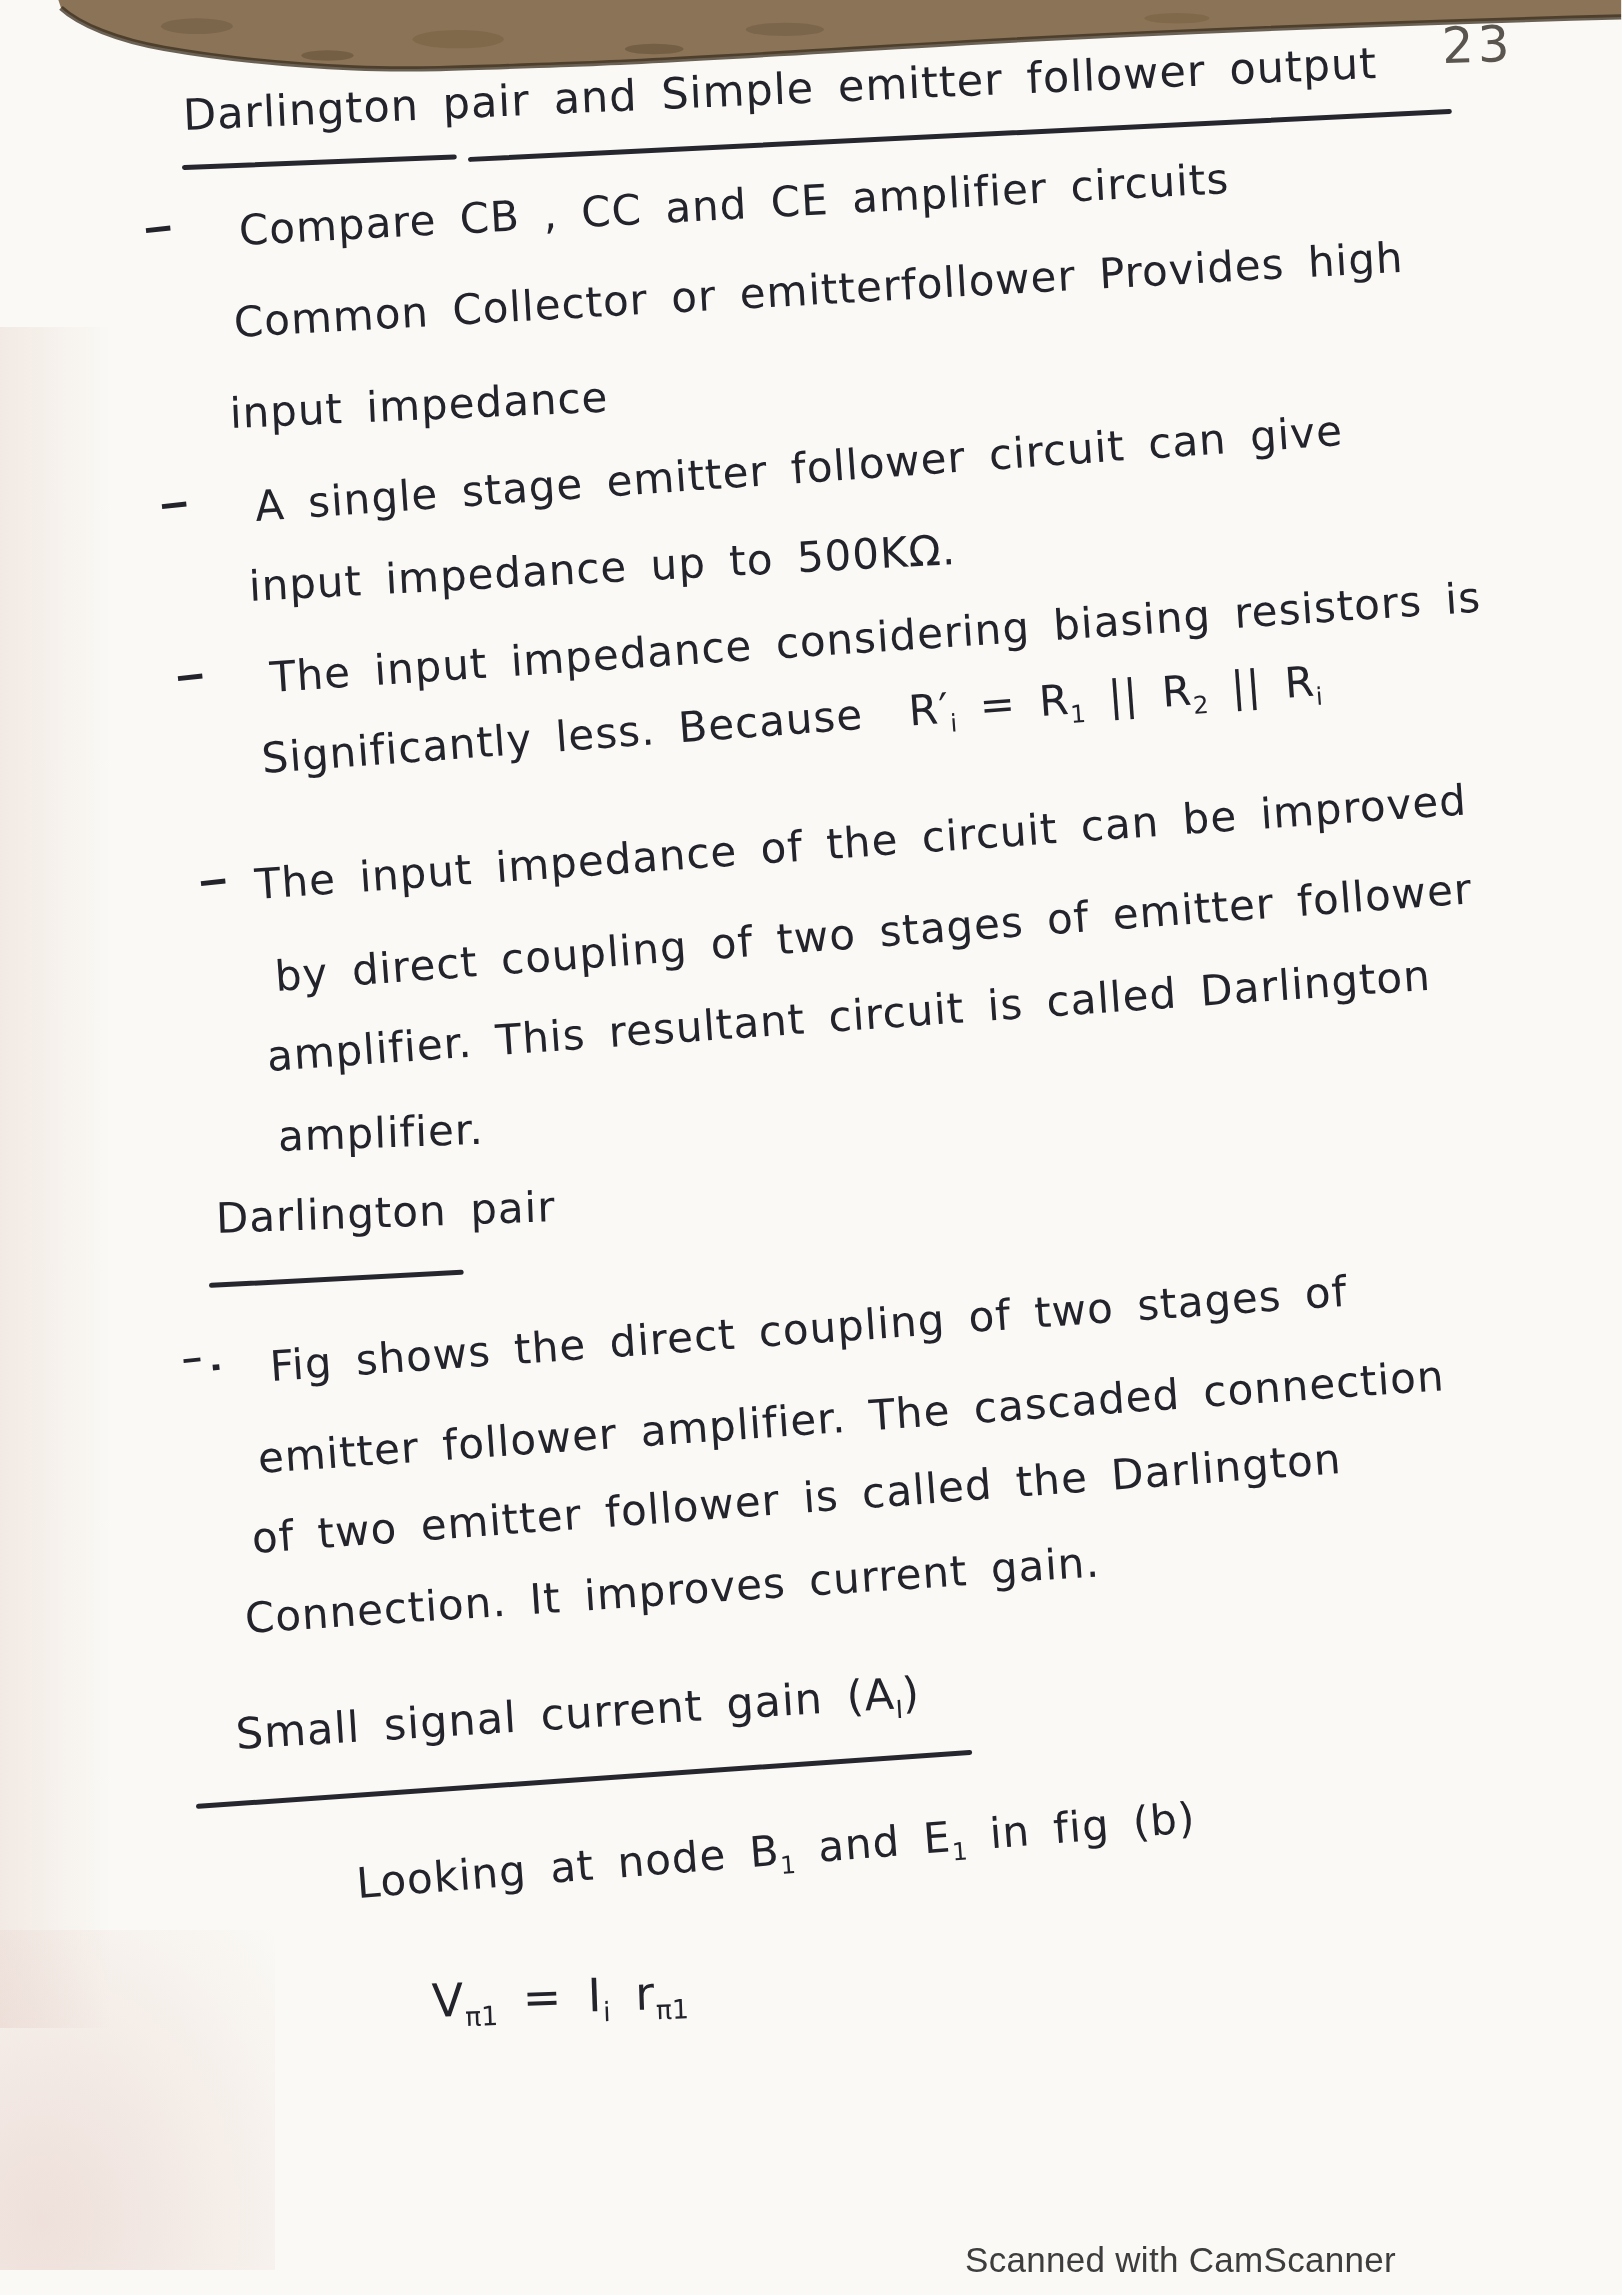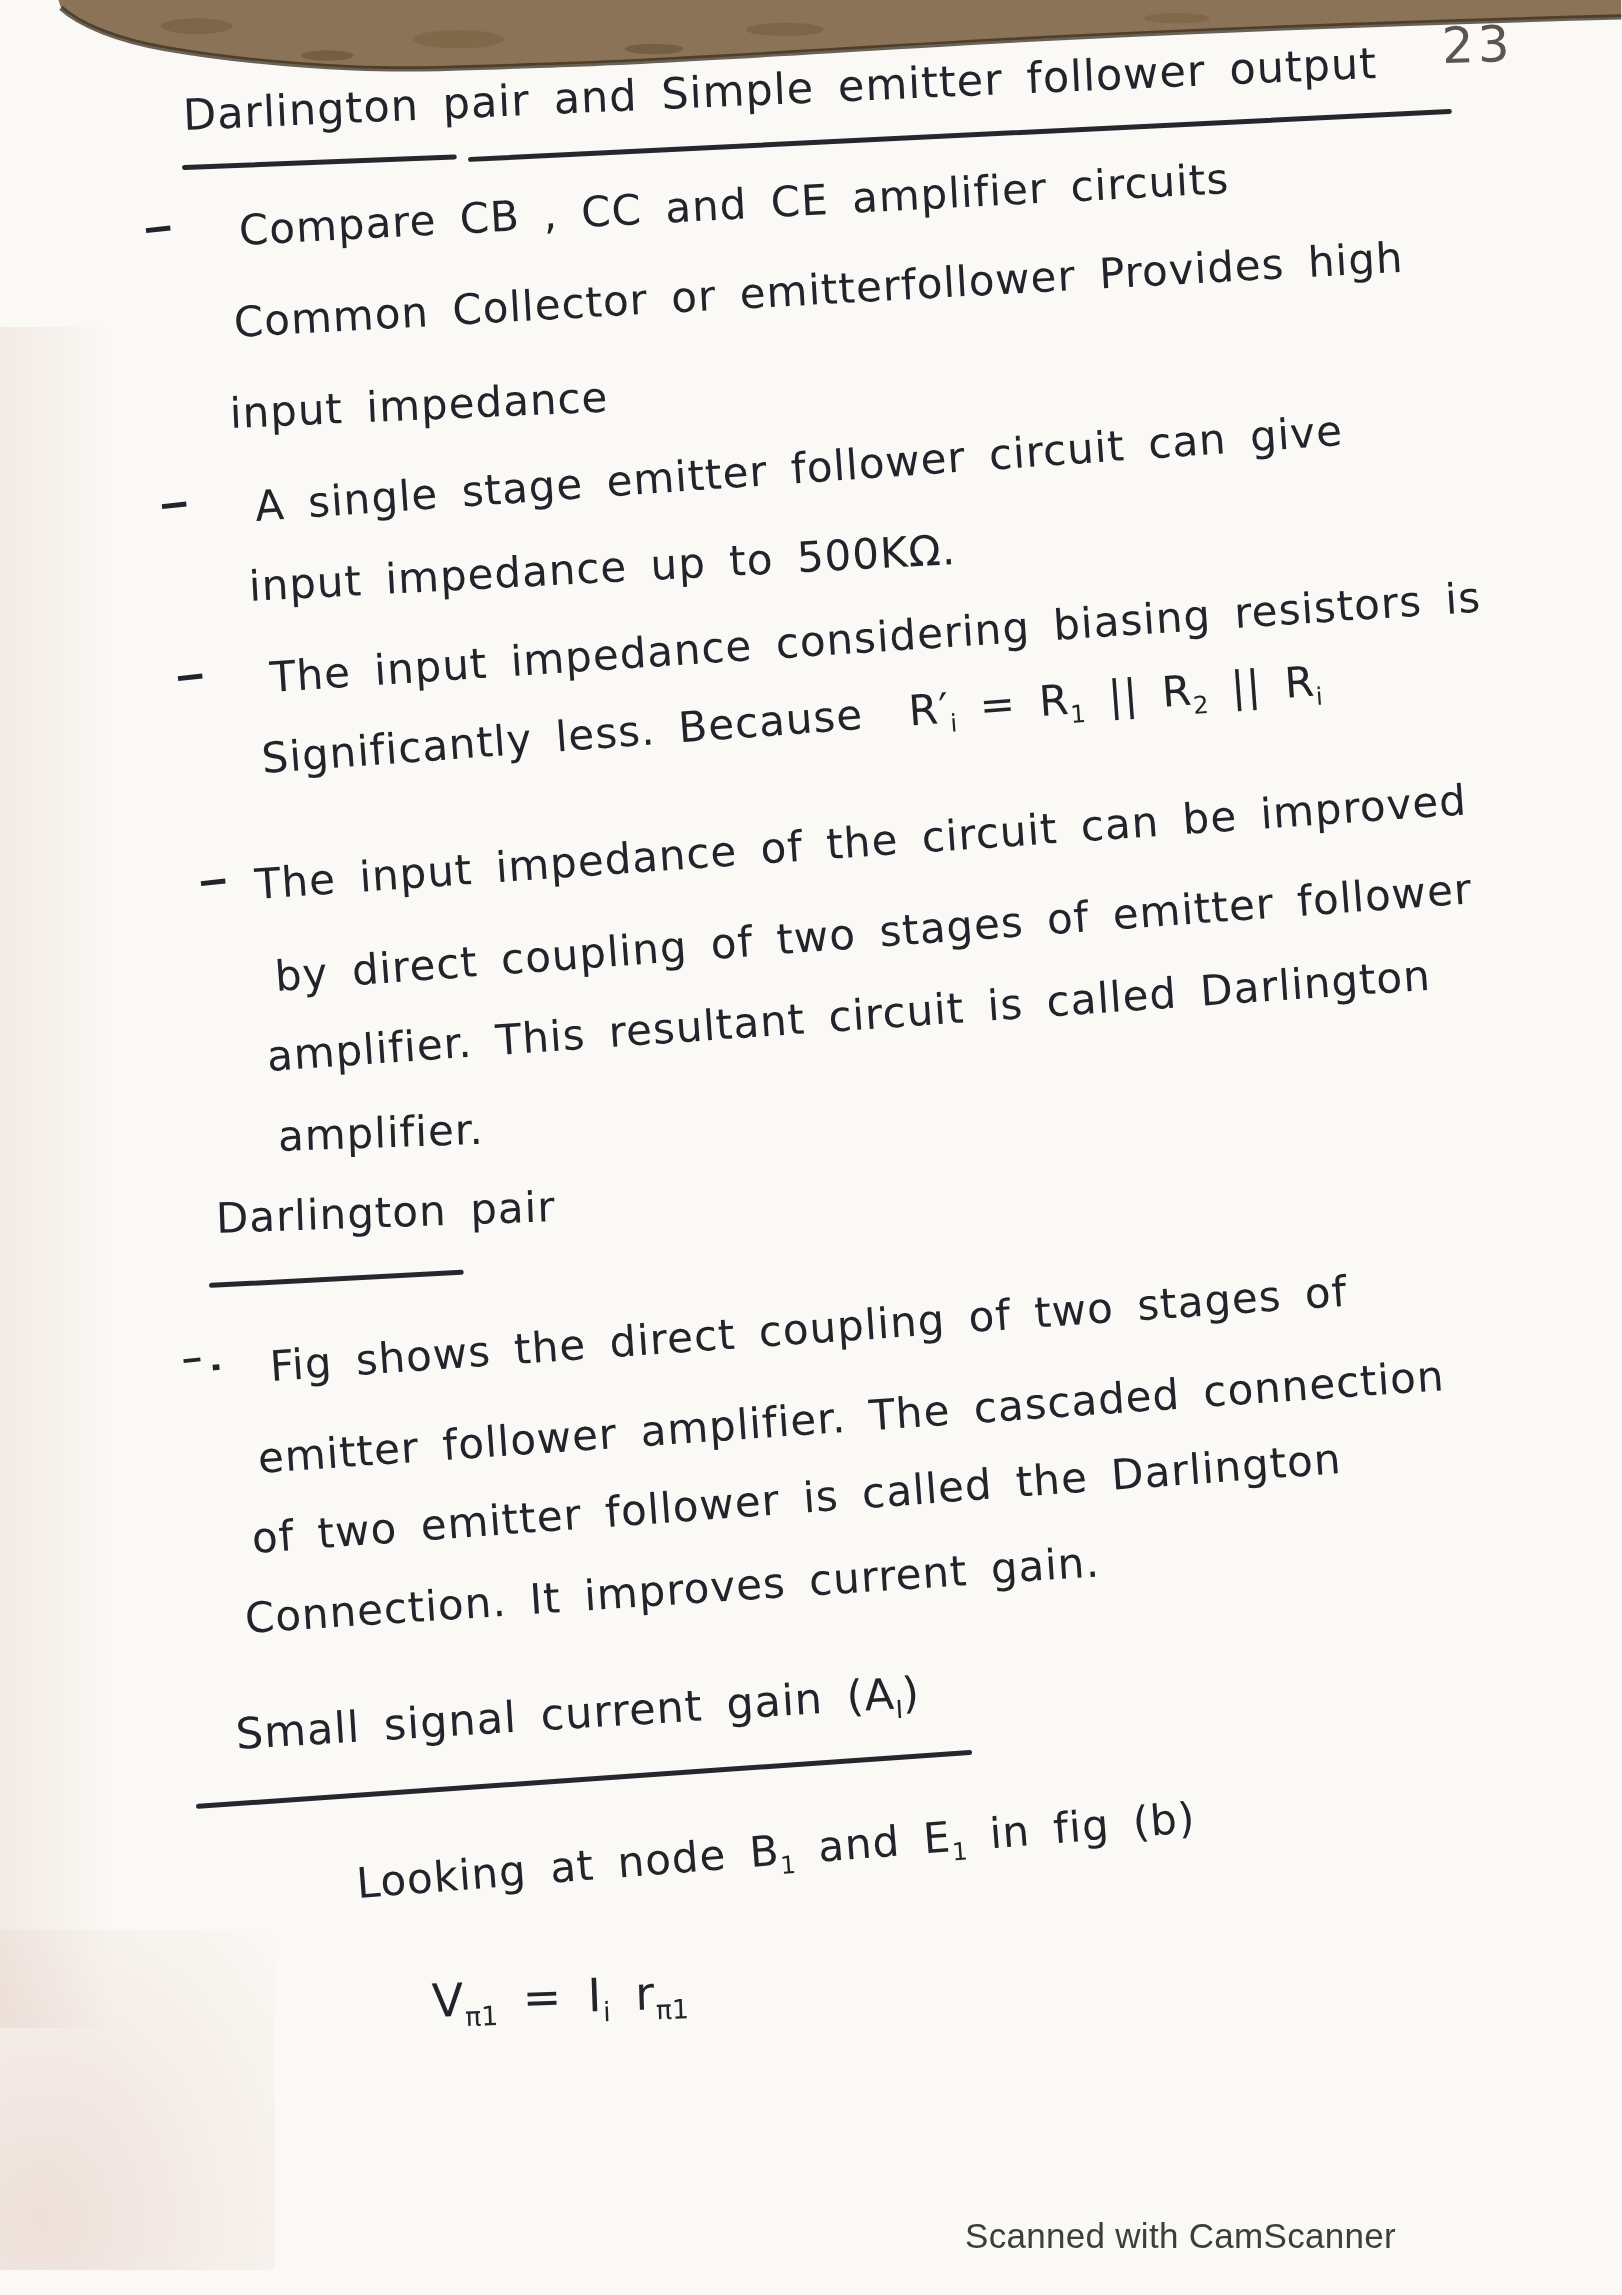--- a/index.html
+++ b/index.html
@@ -36,20 +36,21 @@
     background: #26262e;
     border-radius: 2.6px;
     transform-origin: left center;
   }
   .footer {
     position: absolute;
     font-family: "Liberation Sans", "DejaVu Sans", sans-serif;
     font-size: 35px;
     color: #3d3d3d;
     letter-spacing: 0.3px;
+    margin-top: 24px;
   }
   .pagenum {
     position: absolute;
     font-family: "DejaVu Sans", sans-serif;
     font-size: 50px;
     color: #5a564f;
     letter-spacing: 3.9px;
   }
   .tint-left {
     position: absolute; left: 0; top: 327px; width: 111px; height: 1701px;

